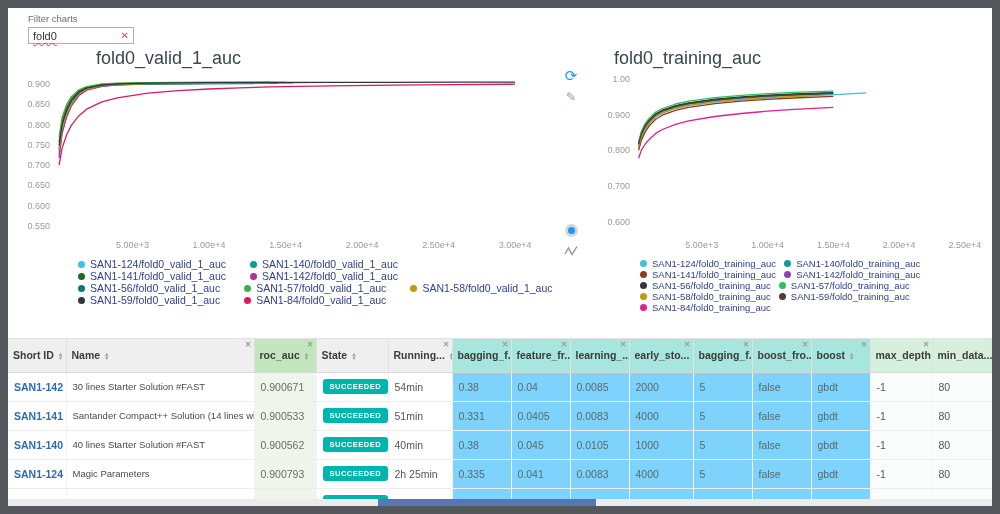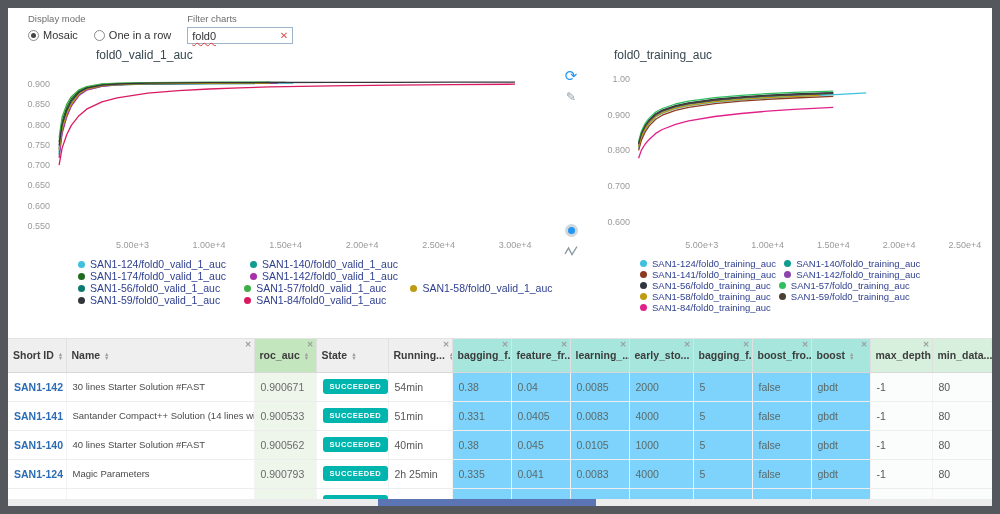--- a/index.html
+++ b/index.html
@@ -20,21 +20,21 @@
                 justify-content:space-between; padding:0 4px; background:#fff; }
   .filter-text { font-size:11px; color:#333; text-decoration:underline; text-decoration-style:wavy;
                  text-decoration-color:#e53935; text-decoration-thickness:1px; text-underline-offset:2px; }
   .clear-x { font-size:10px; color:#d9534f; cursor:pointer; line-height:1; }
 
   
   .charts-row { flex:0 0 292px; display:flex; position:relative; padding-top:2px; overflow:hidden; }
   .chart-card { overflow:hidden; }
   .chart-card.left { width:552px; }
   .chart-card.right { margin-left:28px; width:404px; }
-  .chart-title { font-size:12px; color:#37474f; height:18px; }
+  .chart-title { font-size:18px; color:#37474f; height:18px; }
   .left .chart-title { margin-left:88px; }
   .right .chart-title { margin-left:26px; }
   svg { display:block; }
   svg text.tick { font-size:9px; fill:#9a9a9a; font-family:"Liberation Sans", sans-serif; }
   .legend { display:flex; flex-wrap:wrap; row-gap:0; margin-top:4px;margin-left:12px; }
   .left .legend { padding-left:58px; column-gap:24px; }
   .right .legend { padding-left:40px; column-gap:8px; font-size:9.5px; }
   .legend-item { display:flex; align-items:center; gap:5px; font-size:10.5px; color:#2e3f8f; cursor:pointer; white-space:nowrap; }
   .right .legend-item { font-size:9.5px; }
   .ldot { width:7px; height:7px; border-radius:50%; flex:0 0 7px; }
@@ -70,33 +70,20 @@
   .hscroll { position:absolute; left:0; bottom:0; width:100%; height:7px; background:#ececec; }
   .hthumb { position:absolute; left:370px; top:0; width:218px; height:7px; background:#5b74b4; cursor:pointer; }
 </style>
 </head>
 <body>
 
 <div class="frame">
   <div class="content">
 
     <div class="topbar">
-      <div>
-        <div class="ctl-label">Display mode</div>
-        <div class="radio-row" id="radio-row">
-            <span class="radio">
-              <span class="rb sel"></span>
-              <span>Mosaic</span>
-            </span>
-            <span class="radio">
-              <span class="rb"></span>
-              <span>One in a row</span>
-            </span>
-          </div>
-      </div>
       <div>
         <div class="ctl-label">Filter charts</div>
         <div class="filter-box">
           <span class="filter-text">fold0</span>
           <span class="clear-x">✕</span>
         </div>
       </div>
     </div>
 
     <div class="charts-row">
@@ -131,21 +118,21 @@
             <span class="legend-item">
               <span class="ldot" style="background: rgb(63, 193, 221);"></span>
               <span>SAN1-124/fold0_valid_1_auc</span>
             </span>
             <span class="legend-item">
               <span class="ldot" style="background: rgb(15, 157, 143);"></span>
               <span>SAN1-140/fold0_valid_1_auc</span>
             </span>
             <span class="legend-item">
               <span class="ldot" style="background: rgb(31, 107, 31);"></span>
-              <span>SAN1-174/fold0_valid_1_auc</span>
+              <span>SAN1-141/fold0_valid_1_auc</span>
             </span>
             <span class="legend-item">
               <span class="ldot" style="background: rgb(170, 48, 170);"></span>
               <span>SAN1-142/fold0_valid_1_auc</span>
             </span>
             <span class="legend-item">
               <span class="ldot" style="background: rgb(11, 122, 112);"></span>
               <span>SAN1-56/fold0_valid_1_auc</span>
             </span>
             <span class="legend-item">

